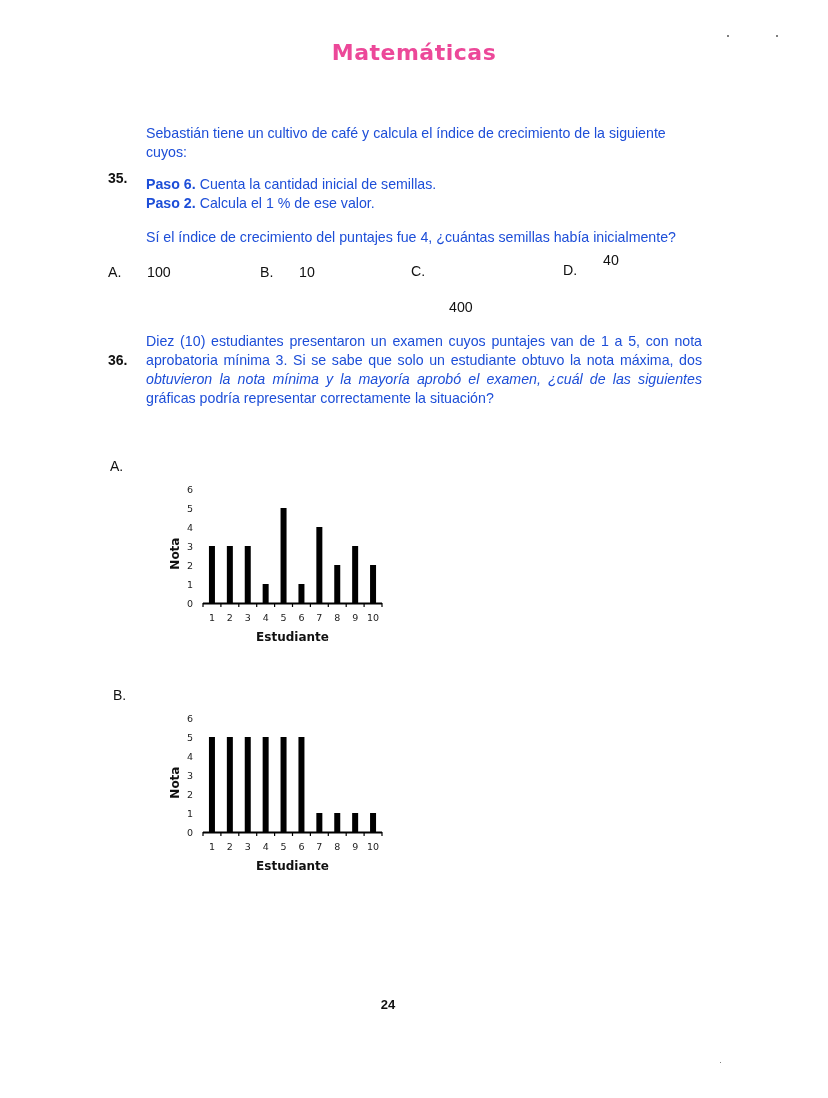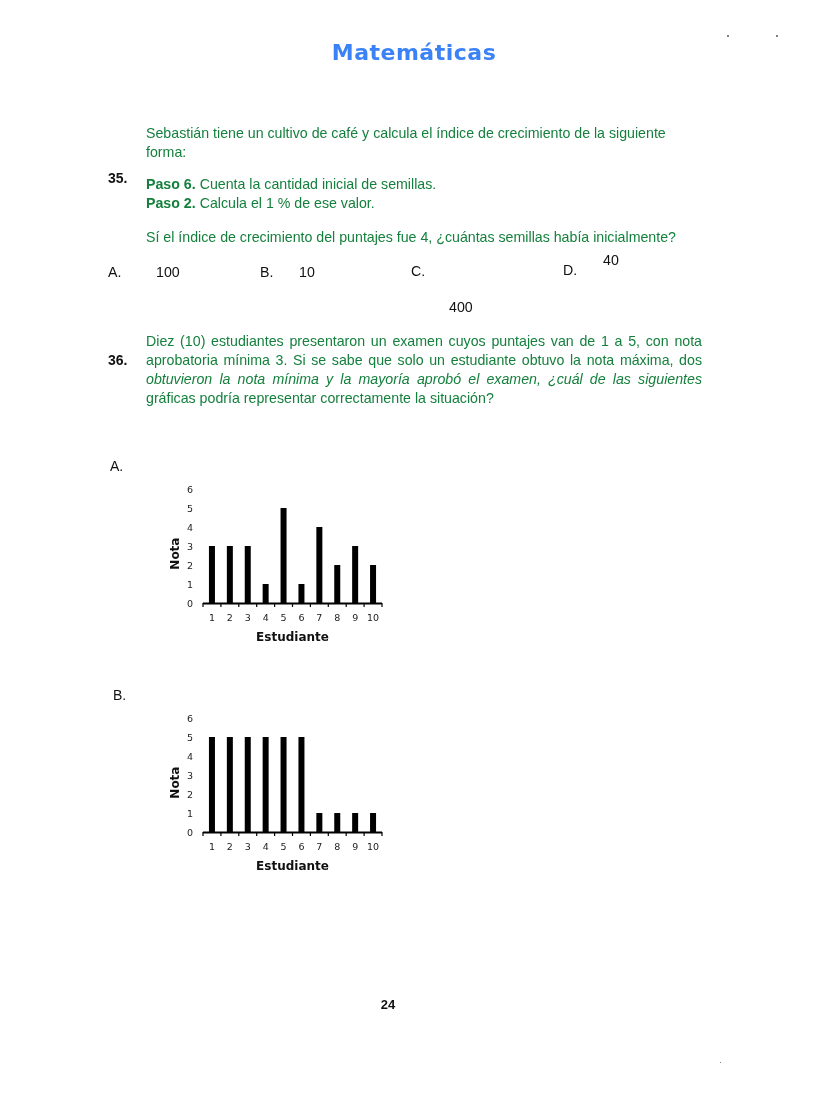--- a/index.html
+++ b/index.html
@@ -1,52 +1,52 @@
 <!DOCTYPE html>
 <html><head>
 <meta charset="utf-8">
 <style>
   html, body { margin:0; padding:0; background:#fff; }
   body { width:828px; height:1098px; position:relative; overflow:hidden; font-family:"Liberation Sans", sans-serif; color:#111; }
   .abs { position:absolute; }
-  .title { left:0; width:828px; top:40px; text-align:center; font-family:"DejaVu Sans", sans-serif; font-size:22px; font-weight:bold; letter-spacing:0.5px; color:#3b82f6; }
+  .title { left:0; width:828px; top:40px; text-align:center; font-family:"DejaVu Sans", sans-serif; font-size:22px; font-weight:bold; letter-spacing:0.5px; color:#ec4899; }
   .qnum { font-weight:bold; font-size:14px; }
-  .qtext { font-size:14.2px; line-height:19px; color:#15803d; }
+  .qtext { font-size:14.2px; line-height:19px; color:#1d4ed8; }
   .bold { font-weight:bold; }
   .opt { font-size:14.2px; }
   .dot { width:2px; height:2px; background:#555; border-radius:1px; }
   .chart-label { font-size:14px; }
   svg text { font-family:"DejaVu Sans", sans-serif; }
   .pagenum { left:0; width:776px; text-align:center; top:997px; font-weight:bold; font-size:13px; }
 </style>
 </head>
 <body>
 
 <div class="abs title">Matemáticas</div>
 <div class="abs dot" style="left:727px; top:35px;"></div>
 <div class="abs dot" style="left:776px; top:35px;"></div>
 
 <div>
   <div class="abs qnum" style="left:108px; top:127px;margin-top:43px;">35.</div>
   <div class="abs qtext" style="left:146px; top:124px;">Sebastián tiene un cultivo de café y calcula el índice de crecimiento de la siguiente</div>
-  <div class="abs qtext" style="left:146px; top:143px;">forma:</div>
+  <div class="abs qtext" style="left:146px; top:143px;">cuyos:</div>
 
   <div class="abs qtext" style="left:146px; top:175px;">
     <span class="bold">Paso 6.</span>
     <span>Cuenta la cantidad inicial de semillas.</span>
   </div>
   <div class="abs qtext" style="left:146px; top:194px;">
     <span class="bold">Paso 2.</span>
     <span>Calcula el 1 % de ese valor.</span>
   </div>
 
   <div class="abs qtext" style="left:146px; top:228px;">Sí el índice de crecimiento del puntajes fue 4, ¿cuántas semillas había inicialmente?</div>
 
   <div class="abs opt" style="left:108px; top:264px;">A.</div>
-  <div class="abs opt" style="left:147px; top:264px;margin-left:9px;">100</div>
+  <div class="abs opt" style="left:147px; top:264px;">100</div>
   <div class="abs opt" style="left:260px; top:264px;">B.</div>
   <div class="abs opt" style="left:299px; top:264px;">10</div>
   <div class="abs opt" style="left:411px; top:263px;">C.</div>
   <div class="abs opt" style="left:449px; top:263px;margin-top:36px;">400</div>
   <div class="abs opt" style="left:563px; top:262px;">D.</div>
   <div class="abs opt" style="left:603px; top:252px;">40</div>
 </div>
 
 <div>
   <div class="abs qnum" style="left:108px; top:352px;">36.</div>

